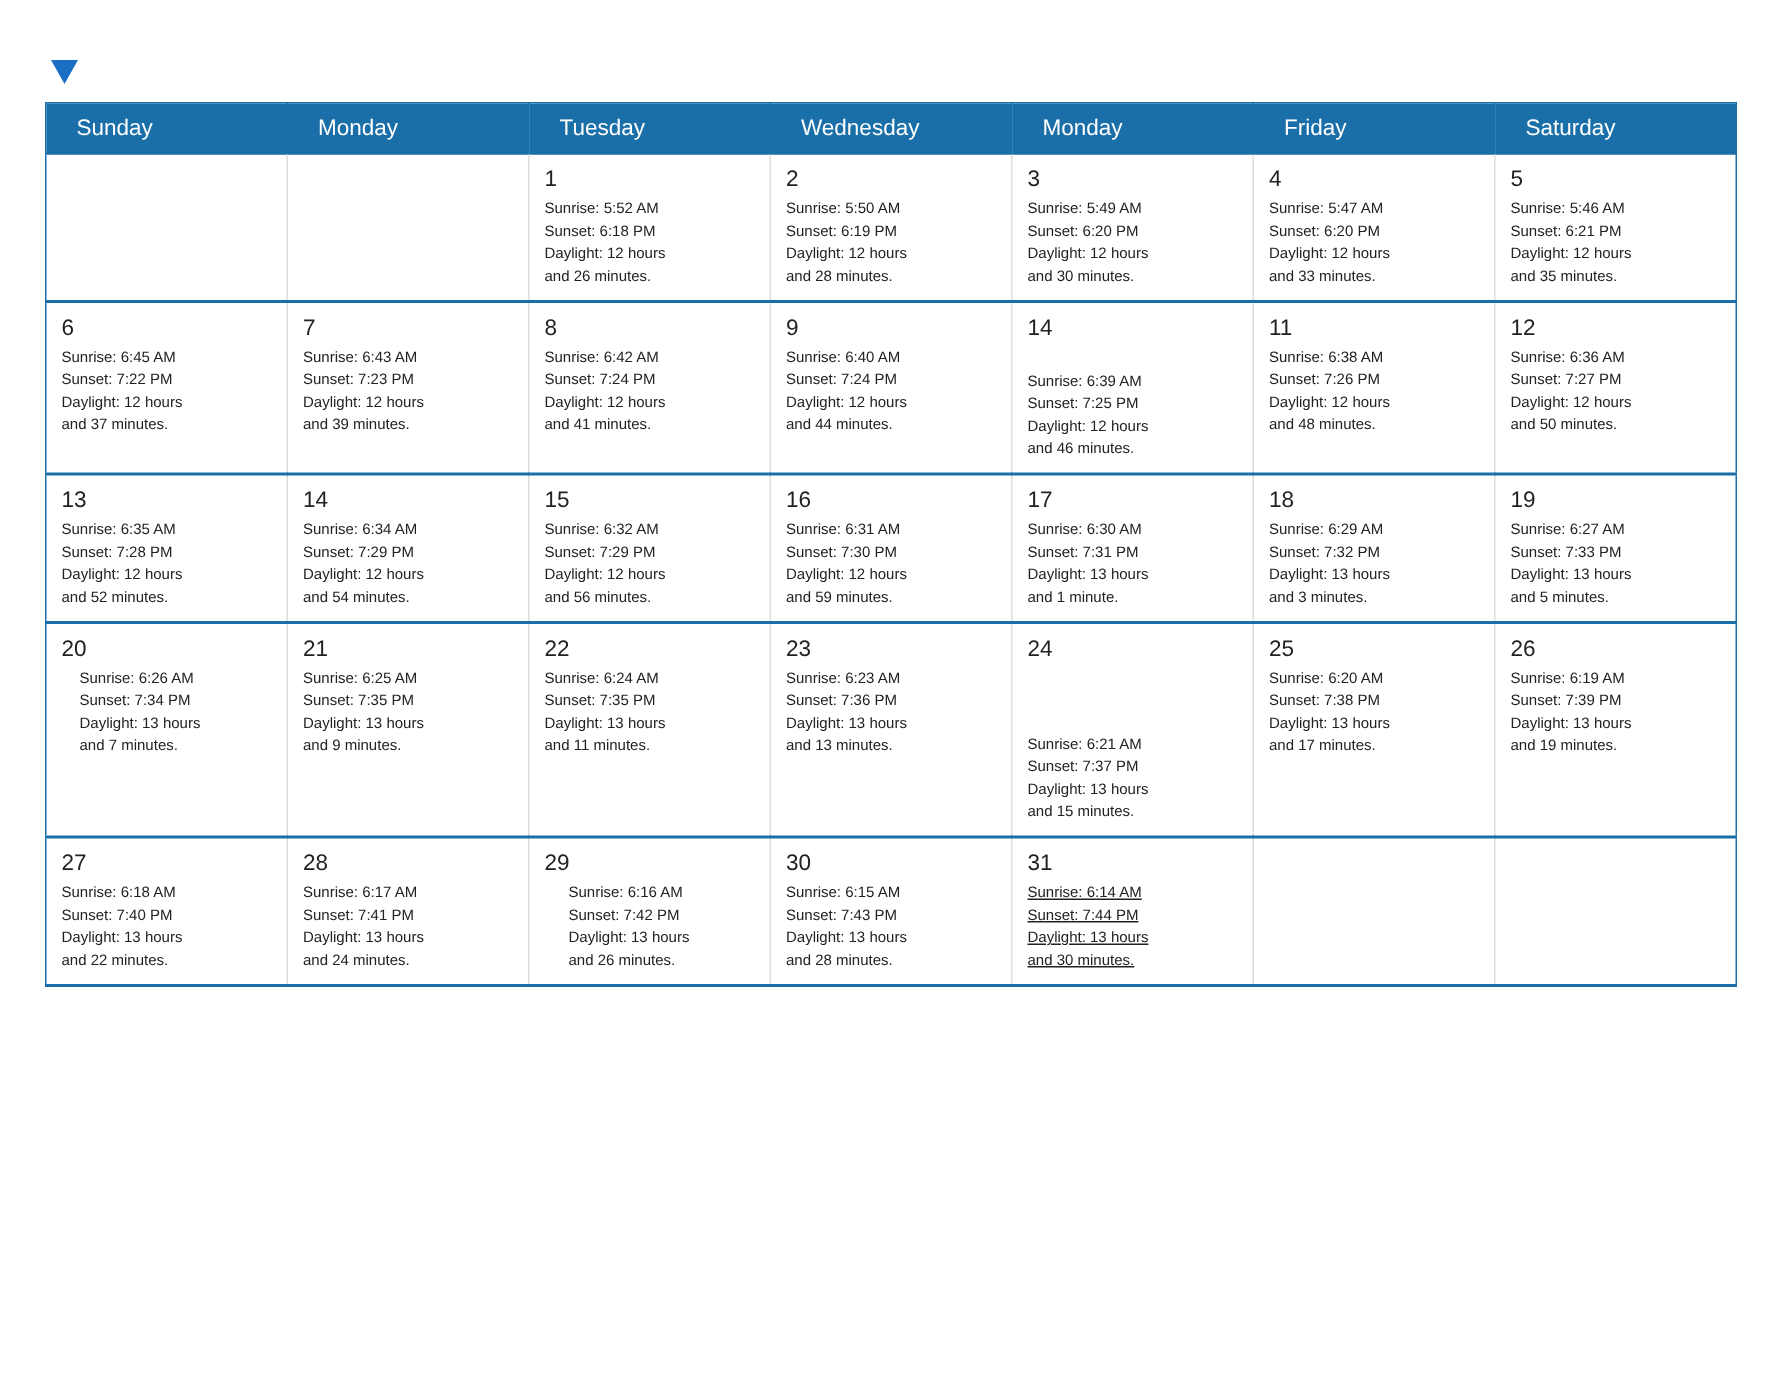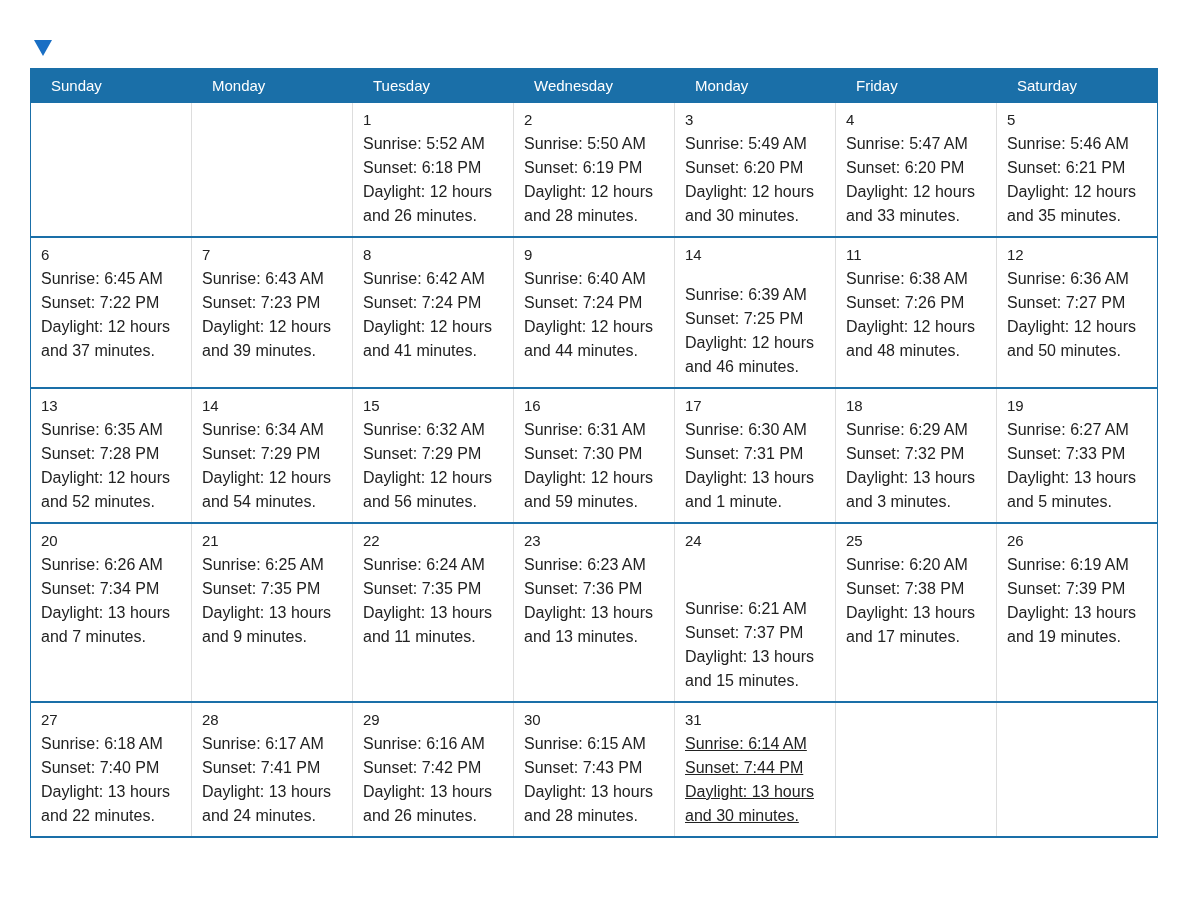--- a/index.html
+++ b/index.html
@@ -76,21 +76,21 @@
     }
     tbody td:first-child { border-left: 1px solid #1a6fa8; }
     tbody td:last-child { border-right: 1px solid #1a6fa8; }
     .day-num {
       font-size: 15px;
       font-weight: normal;
       display: block;
       margin-bottom: 4px;
     }
     .day-info {
-      font-size: 16px;
+      font-size: 10px;
       line-height: 1.5;
       color: #222;
     }
     tbody tr:last-child {
       border-bottom: 2px solid #1a6fa8;
     }
   </style>
 </head>
 <body>
 
@@ -264,21 +264,21 @@
           <span class="day-num">19</span>
           <div class="day-info" style="white-space: pre-line;">Sunrise: 6:27 AM
 Sunset: 7:33 PM
 Daylight: 13 hours
 and 5 minutes.</div>
         </td>
       </tr>
       <tr>
         <td>
           <span class="day-num">20</span>
-          <div class="day-info" style="white-space: pre-line;">Sunrise: 6:26 AM
+          <div class="day-info" style="white-space: pre-line; margin-left: 12px;">Sunrise: 6:26 AM
 Sunset: 7:34 PM
 Daylight: 13 hours
 and 7 minutes.</div>
         </td>
         <td>
           <span class="day-num">21</span>
           <div class="day-info" style="white-space: pre-line;">Sunrise: 6:25 AM
 Sunset: 7:35 PM
 Daylight: 13 hours
 and 9 minutes.</div>
@@ -329,21 +329,21 @@
         </td>
         <td>
           <span class="day-num">28</span>
           <div class="day-info" style="white-space: pre-line;">Sunrise: 6:17 AM
 Sunset: 7:41 PM
 Daylight: 13 hours
 and 24 minutes.</div>
         </td>
         <td>
           <span class="day-num">29</span>
-          <div class="day-info" style="white-space: pre-line;">Sunrise: 6:16 AM
+          <div class="day-info" style="white-space: pre-line; margin-left: 16px;">Sunrise: 6:16 AM
 Sunset: 7:42 PM
 Daylight: 13 hours
 and 26 minutes.</div>
         </td>
         <td>
           <span class="day-num">30</span>
           <div class="day-info" style="white-space: pre-line;">Sunrise: 6:15 AM
 Sunset: 7:43 PM
 Daylight: 13 hours
 and 28 minutes.</div>

